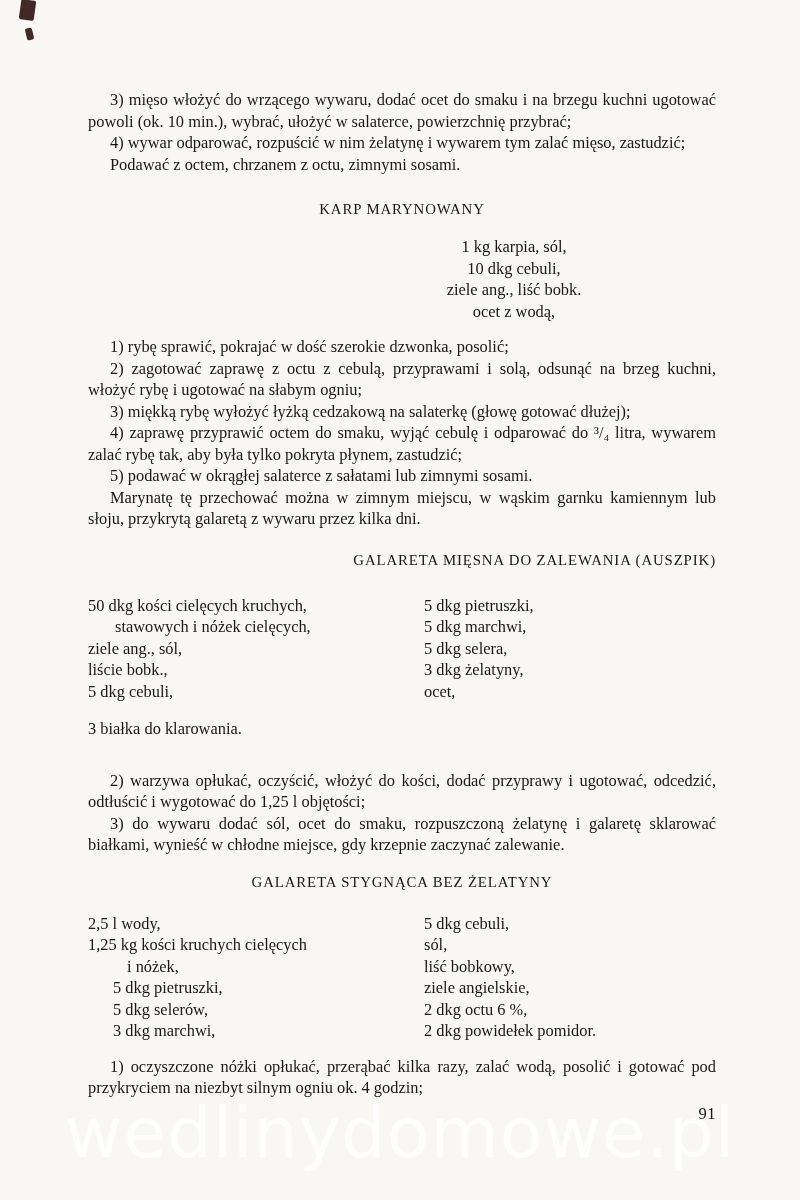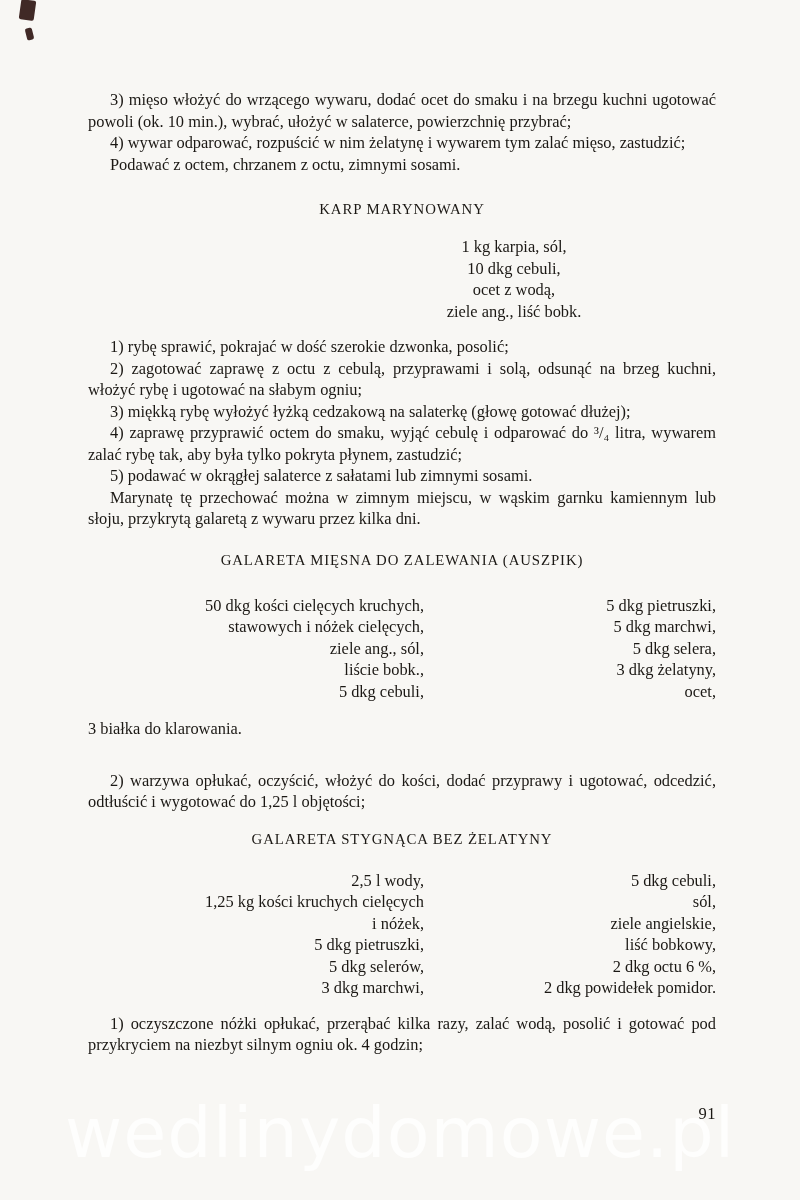--- a/index.html
+++ b/index.html
@@ -27,27 +27,27 @@
     text-align:justify;
     text-indent:22px;
   }
   .recipe-title {
     font-size:14.8px;
     font-weight:400;
     letter-spacing:.9px;
     text-align:center;
   }
   .t-karp    { margin-top:26px; margin-bottom:18px; }
-  .t-auszpik { margin-top:22px; margin-bottom:26px; }
+  .t-auszpik { margin-top:22px; margin-bottom:26px;text-align:right; }
   .t-galareta{ margin-top:18px; margin-bottom:22px; }
 
   .ing-line { font-size:16.4px; line-height:21.5px; }
   .ing-block-center { padding-left:224px; margin-bottom:14px;text-align:center; }
 
-  .ing-columns { display:flex; margin-bottom:2px;text-align:right; }
+  .ing-columns { display:flex; margin-bottom:2px; }
   .col-left  { width:336px; }
   .col-right { flex:1; }
   .ind-sm { padding-left:27px; }
   .ind-md { padding-left:39px; }
   .ind-n  { padding-left:25px; }
 
   .ing-center {
     font-size:16.4px;
     line-height:21.5px;
     text-align:left;
@@ -87,22 +87,22 @@
 <main class="content">
 
   <p class="para">3) mięso włożyć do wrzącego wywaru, dodać ocet do smaku i na brzegu kuchni ugotować powoli (ok. 10 min.), wybrać, ułożyć w salaterce, powierzchnię przybrać;</p>
   <p class="para">4) wywar odparować, rozpuścić w nim żelatynę i wywarem tym zalać mięso, zastudzić;</p>
   <p class="para">Podawać z octem, chrzanem z octu, zimnymi sosami.</p>
 
   <h2 class="recipe-title t-karp">KARP MARYNOWANY</h2>
   <div class="ing-block-center">
     <div class="ing-line">1 kg karpia, sól,</div>
     <div class="ing-line">10 dkg cebuli,</div>
+    <div class="ing-line">ziele ang., liść bobk.</div>
     <div class="ing-line">ocet z wodą,</div>
-    <div class="ing-line">ziele ang., liść bobk.</div>
   </div>
   <p class="para">1) rybę sprawić, pokrajać w dość szerokie dzwonka, posolić;</p>
   <p class="para">2) zagotować zaprawę z octu z cebulą, przyprawami i solą, odsunąć na brzeg kuchni, włożyć rybę i ugotować na słabym ogniu;</p>
   <p class="para">3) miękką rybę wyłożyć łyżką cedzakową na salaterkę (głowę gotować dłużej);</p>
   <p class="para">4) zaprawę przyprawić octem do smaku, wyjąć cebulę i odparować do ³/₄ litra, wywarem zalać rybę tak, aby była tylko pokryta płynem, zastudzić;</p>
   <p class="para">5) podawać w okrągłej salaterce z sałatami lub zimnymi sosami.</p>
   <p class="para">Marynatę tę przechować można w zimnym miejscu, w wąskim garnku kamiennym lub słoju, przykrytą galaretą z wywaru przez kilka dni.</p>
 
   <h2 class="recipe-title t-auszpik">GALARETA MIĘSNA DO ZALEWANIA (AUSZPIK)</h2>
   <div class="ing-columns">
@@ -116,36 +116,37 @@
     <div class="col-right">
       <div class="ing-line">5 dkg pietruszki,</div>
       <div class="ing-line">5 dkg marchwi,</div>
       <div class="ing-line">5 dkg selera,</div>
       <div class="ing-line">3 dkg żelatyny,</div>
       <div class="ing-line">ocet,</div>
     </div>
   </div>
   <div class="ing-center">3 białka do klarowania.</div>
   <p class="para">2) warzywa opłukać, oczyścić, włożyć do kości, dodać przyprawy i ugotować, odcedzić, odtłuścić i wygotować do 1,25 l objętości;</p>
+  <p class="para">3) do wywaru dodać sól, ocet do smaku, rozpuszczoną żelatynę i galaretę sklarować białkami, wynieść w chłodne miejsce, gdy krzepnie zaczynać zalewanie.</p>
 
   <h2 class="recipe-title t-galareta">GALARETA STYGNĄCA BEZ ŻELATYNY</h2>
   <div class="ing-columns">
     <div class="col-left">
       <div class="ing-line">2,5 l wody,</div>
       <div class="ing-line">1,25 kg kości kruchych cielęcych</div>
       <div class="ing-line ind-md">i nóżek,</div>
       <div class="ing-line ind-n">5 dkg pietruszki,</div>
       <div class="ing-line ind-n">5 dkg selerów,</div>
       <div class="ing-line ind-n">3 dkg marchwi,</div>
     </div>
     <div class="col-right">
       <div class="ing-line">5 dkg cebuli,</div>
       <div class="ing-line">sól,</div>
+      <div class="ing-line">liść bobkowy,</div>
       <div class="ing-line">ziele angielskie,</div>
-      <div class="ing-line">liść bobkowy,</div>
       <div class="ing-line">2 dkg octu 6 %,</div>
       <div class="ing-line">2 dkg powidełek pomidor.</div>
     </div>
   </div>
   <p class="para steps-gap">1) oczyszczone nóżki opłukać, przerąbać kilka razy, zalać wodą, posolić i gotować pod przykryciem na niezbyt silnym ogniu ok. 4 godzin;</p>
 
 </main>
 
 <div class="page-number">91</div>
 <div class="watermark">wedlinydomowe.pl</div>

